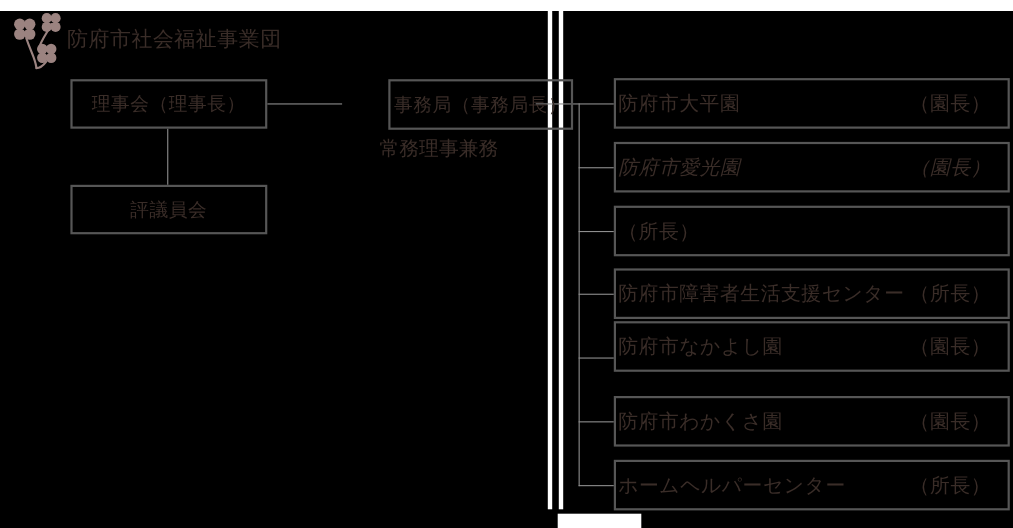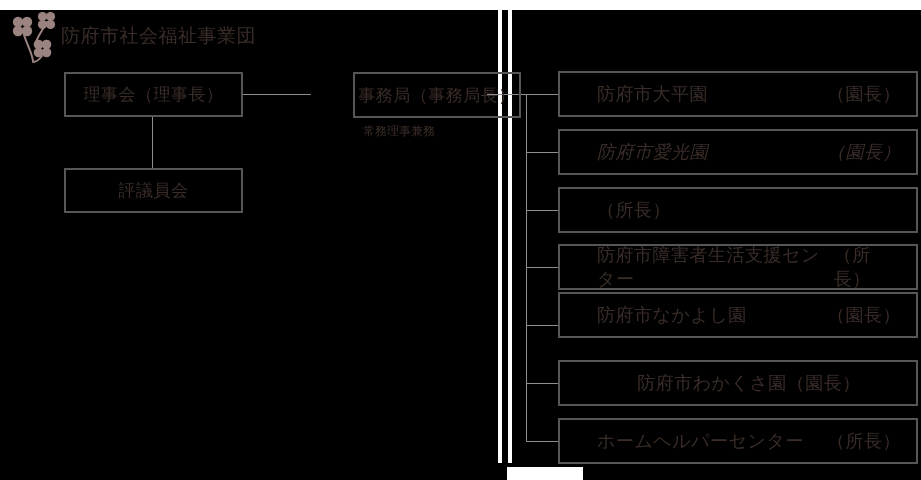--- a/index.html
+++ b/index.html
@@ -25,35 +25,35 @@
   .box{
     position:absolute;border:2px solid var(--border);z-index:3;
     display:flex;align-items:center;justify-content:center;
     font-size:17px;font-weight:500;letter-spacing:0.5px;background:transparent;
   }
   .box-board{left:64px;top:72px;width:179px;height:45px;}
   .box-council{left:64px;top:168px;width:179px;height:45px;}
   .box-secretariat{left:311px;top:72px;width:168px;height:46px;margin-left:42px;}
   .note{
     position:absolute;left:311px;top:123px;width:176px;text-align:center;
-    font-size:12px;font-weight:500;z-index:3;
+    font-size:18px;font-weight:500;z-index:3;
   }
   .title{
     position:absolute;left:61px;top:23px;font-size:19px;font-weight:500;
     letter-spacing:0.5px;z-index:3;
   }
   .logo{position:absolute;left:8px;top:5px;z-index:3;}
   .facility{
     position:absolute;left:558px;width:360px;height:46px;
     border:2px solid var(--border);z-index:3;
     display:flex;align-items:center;justify-content:space-between;
-    padding:0 15px 0 37px;font-size:18px;font-weight:500;letter-spacing:0.5px;
+    padding:0 15px 0 2px;font-size:18px;font-weight:500;letter-spacing:0.5px;
   }
   .f0{top:71px;}.f1{top:129px;font-style:italic;}.f2{top:187px;}.f3{top:244px;}
-  .f4{top:292px;}.f5{top:360px;justify-content:center;}.f6{top:418px;}
+  .f4{top:292px;}.f5{top:360px;}.f6{top:418px;}
   
   .c-board-secretariat{left:243px;top:94px;width:68px;height:1px;}
   .c-board-council{left:152px;top:117px;width:1px;height:51px;}
   .c-secretariat-trunk{left:487px;top:94px;width:71px;height:1px;}
   .c-trunk{left:526px;top:94px;width:1px;height:348px;}
   .stub{left:526px;width:32px;height:1px;}
   .s1{top:152px;}.s2{top:210px;}.s3{top:267px;}.s4{top:325px;}.s5{top:383px;}.s6{top:441px;}
 </style>
 </head>
 <body>

